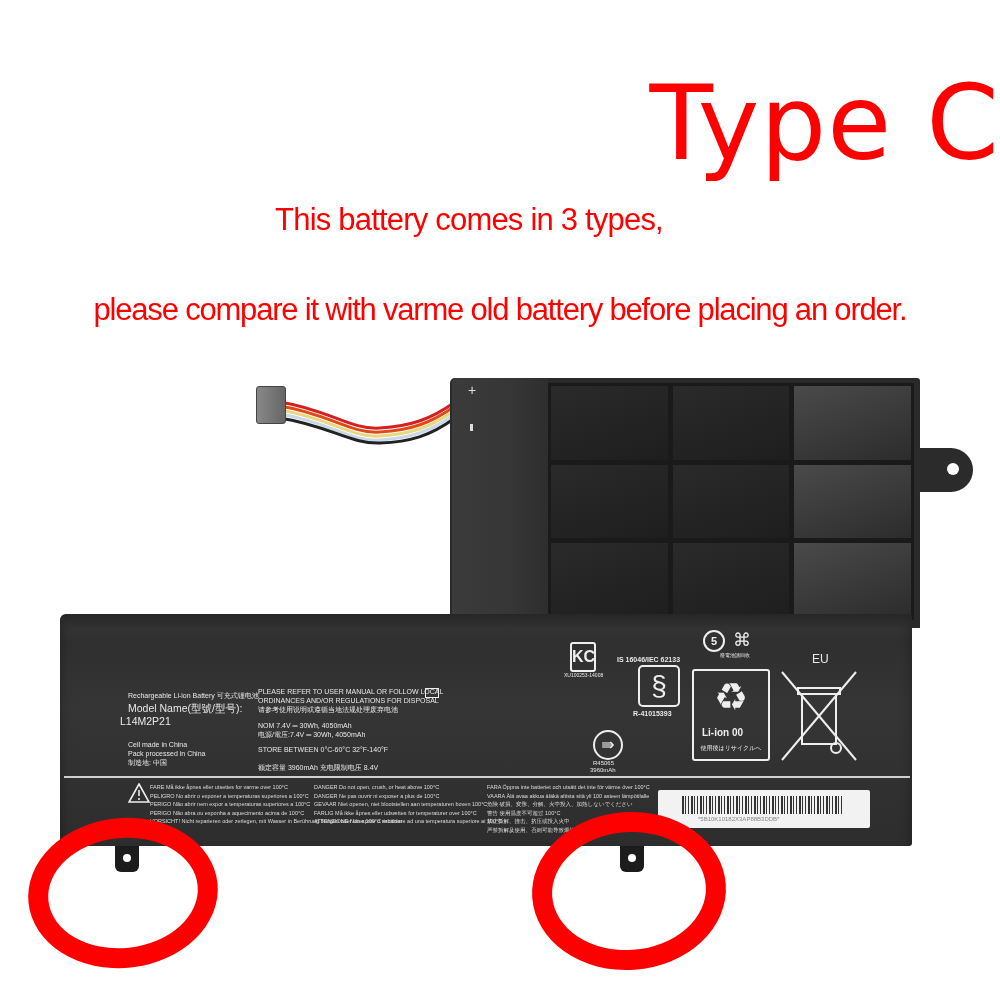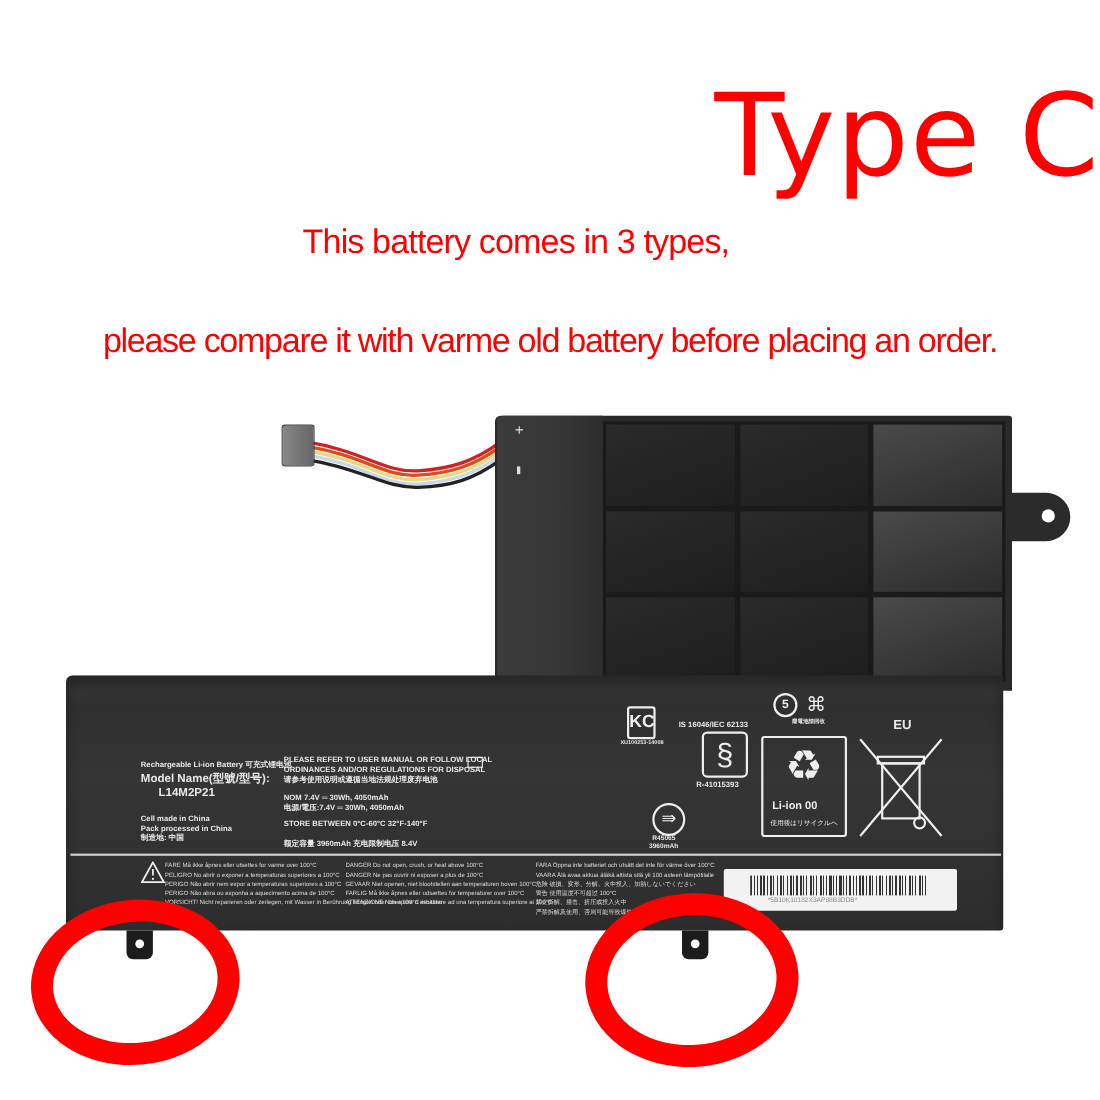--- a/index.html
+++ b/index.html
@@ -20,21 +20,21 @@
   .tab-right .hole { position:absolute; right:14px; top:15px; width:12px; height:12px; border-radius:50%; background:#ffffff; }
   .plus { left:468px; top:382px; color:#ddd; font-size:14px; }
   .minus { left:470px; top:424px; width:3px; height:7px; background:#ddd; }
 
   
   .connector { left:256px; top:386px; width:28px; height:36px; background:linear-gradient(90deg,#888,#666); border:1px solid #444; border-radius:3px; }
 
   .foot { width:24px; height:26px; background:#1c1c1c; border-radius:0 0 6px 6px; }
   .foot .hole { position:absolute; left:8px; top:8px; width:8px; height:8px; border-radius:50%; background:#fff; }
 
-  .lbl { color:#e8e8e8; font-family:"Liberation Sans", sans-serif; white-space:nowrap;font-weight:bold; }
+  .lbl { color:#e8e8e8; font-family:"Liberation Sans", sans-serif; white-space:nowrap; }
   .s7 { font-size:7px; line-height:9px; }
   .s10 { font-size:10.5px; line-height:12px; }
   .divider { left:64px; top:776px; width:846px; height:2px; background:#cfcfcf; }
   .warn-col div { font-size:5.5px; line-height:8.5px; color:#ddd; white-space:nowrap; }
   .barcode { left:658px; top:790px; width:212px; height:38px; background:#f2f2f2; border-radius:2px; }
   .bars { position:absolute; left:24px; top:6px; width:160px; height:18px; background:repeating-linear-gradient(90deg,#333 0 2px,#f2f2f2 2px 3px,#333 3px 4px,#f2f2f2 4px 6px,#333 6px 7px,#f2f2f2 7px 9px); }
   .bar-txt { position:absolute; left:40px; top:26px; font-size:6px; color:#888; }
 
   .kc { left:570px; top:642px; width:22px; height:26px; border:2px solid #eee; border-radius:3px; color:#eee; font-weight:bold; font-size:16px; text-align:center; line-height:26px; }
   .s-box { left:638px; top:665px; width:38px; height:38px; border:2px solid #eee; border-radius:5px; color:#eee; font-size:28px; text-align:center; line-height:38px; }
@@ -75,21 +75,21 @@
   <div class="cell"></div>
   <div class="cell light"></div>
 </div>
 <div class="abs tab-right">
     <div class="hole"></div>
   </div>
 <div class="abs batt-low"></div>
 
 <div class="abs lbl s7" style="left:128px;top:691px;">Rechargeable Li-ion Battery 可充式锂电池</div>
 <div class="abs lbl s10" style="left:128px;top:702px;text-align:right;">Model Name(型號/型号):</div>
-<div class="abs lbl s10" style="left:144px;top:715px;">L14M2P21</div>
+<div class="abs lbl s10" style="left:120px;top:715px;">L14M2P21</div>
 <div class="abs lbl s7" style="left:128px;top:740px;">Cell made in China</div>
 <div class="abs lbl s7" style="left:128px;top:749px;">Pack processed in China</div>
 <div class="abs lbl s7" style="left:128px;top:758px;">制造地: 中国</div>
 
 <div class="abs lbl s7" style="left:258px;top:687px;">PLEASE REFER TO USER MANUAL OR FOLLOW LOCAL</div>
 <div class="abs lbl s7" style="left:258px;top:696px;">ORDINANCES AND/OR REGULATIONS FOR DISPOSAL</div>
 <div class="abs lbl s7" style="left:258px;top:705px;">请参考使用说明或遵循当地法规处理废弃电池</div>
 <div class="abs" style="left:425px;top:688px;width:12px;height:8px;border:1.5px solid #eee;"></div>
 <div class="abs lbl s7" style="left:258px;top:721px;">NOM 7.4V ═ 30Wh, 4050mAh</div>
 <div class="abs lbl s7" style="left:258px;top:730px;">电源/電压:7.4V ═ 30Wh, 4050mAh</div>

